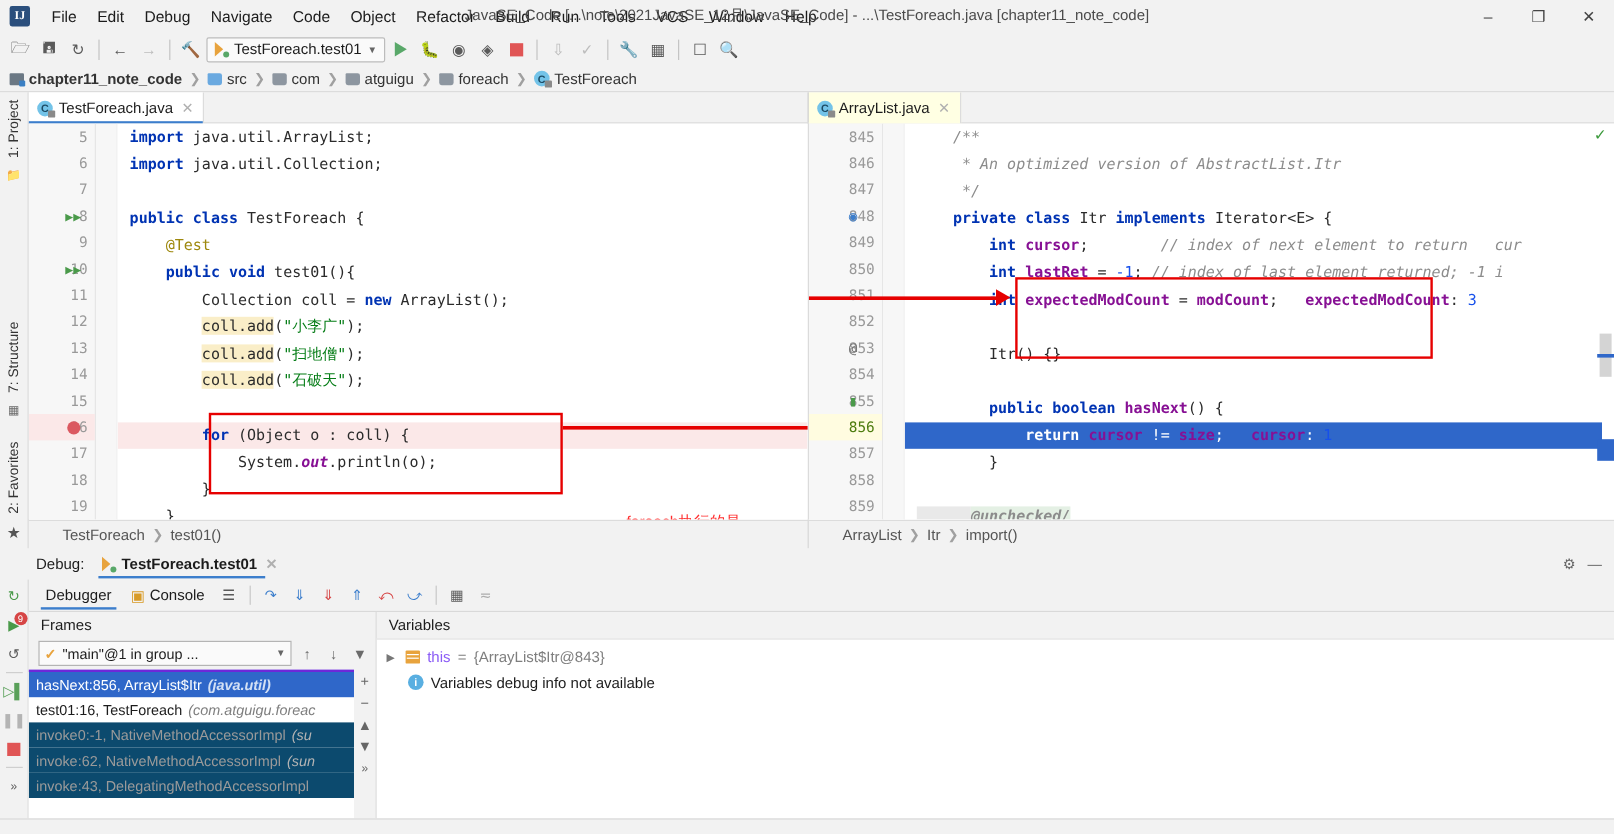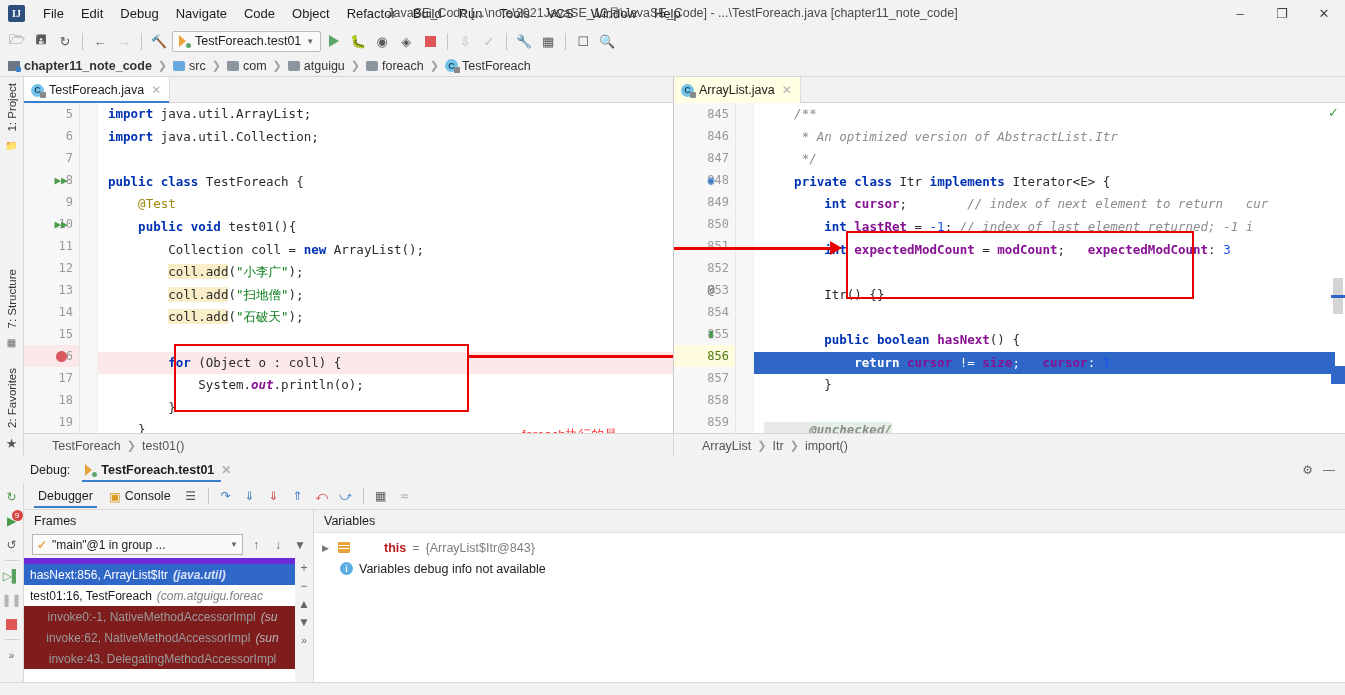--- a/index.html
+++ b/index.html
@@ -138,35 +138,35 @@
   .dbg-cols { flex:1; display:flex; min-height:0; background:#fff; border-top:1px solid #d9d9d9; }
   .col-frames { width:290px; display:flex; flex-direction:column; border-right:1px solid #d9d9d9; background:#f2f2f2; }
   .col-vars { flex:1; display:flex; flex-direction:column; background:#f2f2f2; }
   .col-title { height:22px; display:flex; align-items:center; padding-left:10px; font-size:12.5px; color:#1c1c1c; flex:none; }
   .frames-top { display:flex; align-items:center; gap:4px; padding:2px 4px 3px 8px; flex:none; }
   .thread-sel { flex:1; height:21px; border:1px solid #b4b4b4; background:#fafafa; display:flex; align-items:center;
                 gap:5px; padding:0 4px; font-size:12px; color:#1c1c1c; min-width:0; }
   .thread-sel span.t { overflow:hidden; text-overflow:ellipsis; white-space:nowrap; }
   .chk { color:#e8a33d; font-size:12px; font-weight:bold; }
   .fr-ico { width:18px; height:18px; display:flex; align-items:center; justify-content:center; color:#6b6b6b; font-size:12px; }
-  .frames-list { flex:1; background:#fff; overflow:hidden; border-top:6px solid #6d28d9; }
+  .frames-list { flex:1; background:#fff; overflow:hidden; border-top:2px solid #6d28d9; }
   .frow { height:21px; display:flex; align-items:center; padding-left:6px; font-size:12px; white-space:nowrap; overflow:hidden; }
   .frow.sel { background:#2f67c9; color:#fff; }
-  .frow.dim { color:#9a9a9a; background:#7f1d1d;justify-content:center; }
+  .frow.dim { color:#9a9a9a; background:#0c4a6e; }
   .frow.norm { color:#1c1c1c; }
   .frow i { font-style:italic; color:#7e7e7e; margin-left:5px; }
   .frow.sel i { color:#d4e1f5;font-weight:bold; }
   .frow.dim i { color:#b4b4b4; }
   .vars-area { flex:1; background:#fff; border-top:1px solid #e0e0e0; padding-top:4px; }
   .vrow { display:flex; align-items:center; gap:6px; height:21px; padding-left:8px; font-size:12.5px; }
   .v-exp { color:#777; font-size:9px; width:10px; }
   .v-ico { width:12px; height:11px; background:#e8a33d; border-radius:1px; position:relative; }
   .v-ico:before,.v-ico:after{content:"";position:absolute;left:1px;right:1px;height:1px;background:#fff;}
   .v-ico:before{top:3px;} .v-ico:after{top:6px;}
-  .v-name { color:#b91c1c; font-weight:bold;margin-left:28px; }
+  .v-name { color:#8b5cf6; font-weight:normal; }
   .v-val { color:#7e7e7e; }
   .v-info { width:13px;height:13px;border-radius:50%;background:#59afe1;color:#fff;font-size:9px;font-weight:bold;
             display:flex;align-items:center;justify-content:center; }
   .vsb { width:16px;height:16px;display:flex;align-items:center;justify-content:center;color:#666;font-size:12px;}
   .fscroll { width:18px; display:flex; flex-direction:column; align-items:center; gap:2px; padding-top:2px; }
 
   .botstrip { height:13px; background:#f2f2f2; border-top:1px solid #d9d9d9; flex:none; display:flex; align-items:center; }
 </style>
 </head>
 <body>

